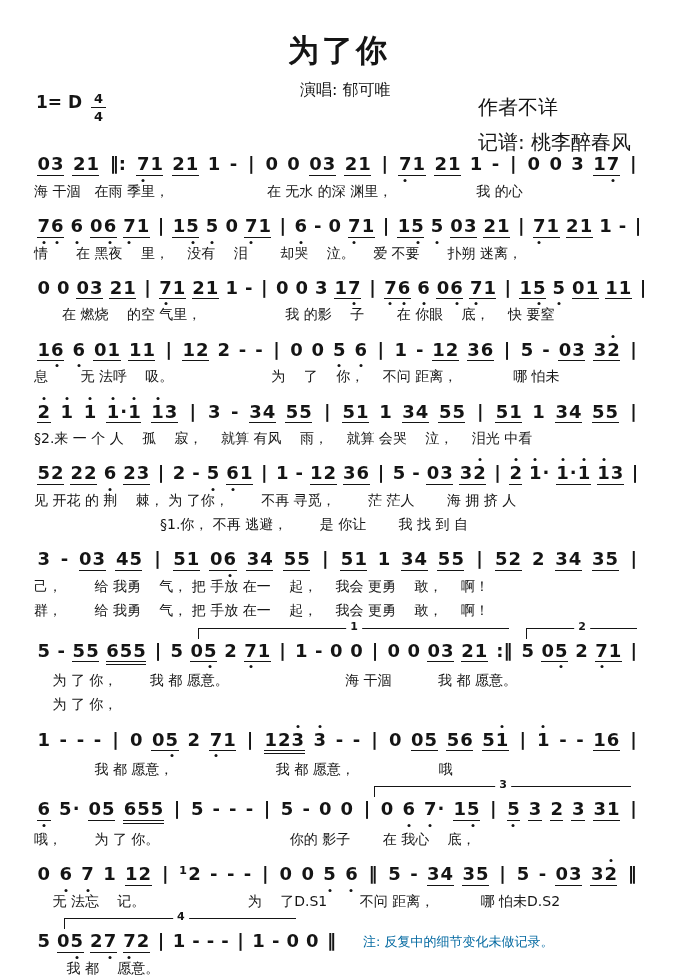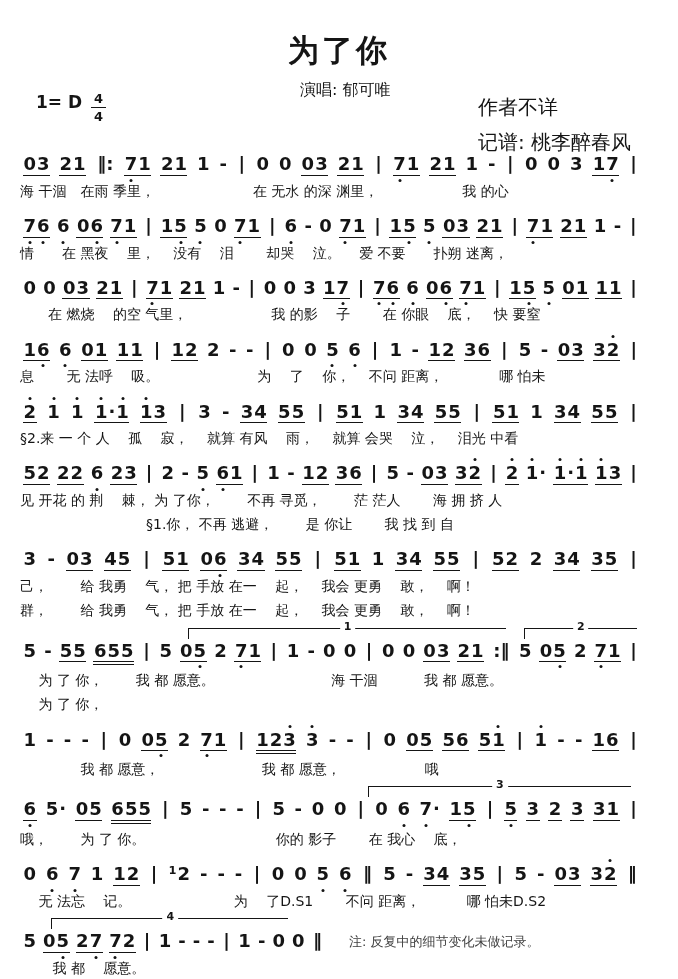--- a/index.html
+++ b/index.html
@@ -12,37 +12,37 @@
   .title{margin-top:30px;text-align:center;font-size:31px;font-weight:bold;letter-spacing:3px;}
   .meta-row{position:relative;height:64px;margin-top:2px;}
   .key-sig{position:absolute;left:36px;top:18px;display:flex;align-items:flex-start;gap:9px;
            font-size:17px;font-weight:bold;}
   .ts{display:inline-flex;flex-direction:column;align-items:center;line-height:1;font-size:13px;font-weight:bold;}
   .ts .num{border-bottom:1.5px solid #151515;padding:0 3px 2px;}
   .ts .den{padding-top:2px;}
   .meta-center{position:absolute;left:300px;top:6px;font-size:16px;}
   .meta-right{position:absolute;left:478px;top:6px;font-size:20px;line-height:1.75;margin-top:10px;}
   
-  .score{padding:6px 36px 0 20px;}
+  .score{padding:6px 36px 0 34px;}
   .mline{position:relative;margin-bottom:6px;}
   .notes{display:flex;justify-content:space-between;align-items:baseline;
          font-weight:bold;font-size:18px;padding-top:10px;line-height:1.15;}
   .notes.compact{justify-content:flex-start;}
   .mline.has-volta .notes{padding-top:15px;}
   .tk{display:inline-block;margin:0 3px;white-space:nowrap;}
   .tk.u1{border-bottom:1.6px solid #151515;}
   .tk.u2{border-bottom:4px double #151515;}
   .ch{position:relative;display:inline-block;padding:0 .5px;}
   .ch.da::after{content:"";position:absolute;left:50%;top:-5px;width:3px;height:3px;
                 background:#151515;border-radius:50%;transform:translateX(-50%);}
   .ch.db::before{content:"";position:absolute;left:50%;bottom:-7px;width:3px;height:3px;
                  background:#151515;border-radius:50%;transform:translateX(-50%);}
   .bar{display:inline-block;margin:0 5px;font-weight:bold;}
   .lyr{font-size:14px;margin-top:6px;white-space:pre;line-height:1.3;}
-  .inline-note{font-weight:normal;font-size:13px;margin-left:22px;color:#404040;align-self:center;white-space:nowrap;}
+  .inline-note{font-weight:normal;font-size:13px;margin-left:22px;color:#0369a1;align-self:center;white-space:nowrap;}
   .volta{position:absolute;top:2px;height:10px;border-top:1.5px solid #151515;border-left:1.5px solid #151515;}
   .volta span{position:absolute;left:50%;top:-8px;transform:translateX(-50%);
               background:#fff;padding:0 4px;font-size:11px;font-weight:bold;line-height:1.1;}
 </style>
 </head>
 <body>
 
 <div class="page">
 
   <div class="title">为了你</div>

